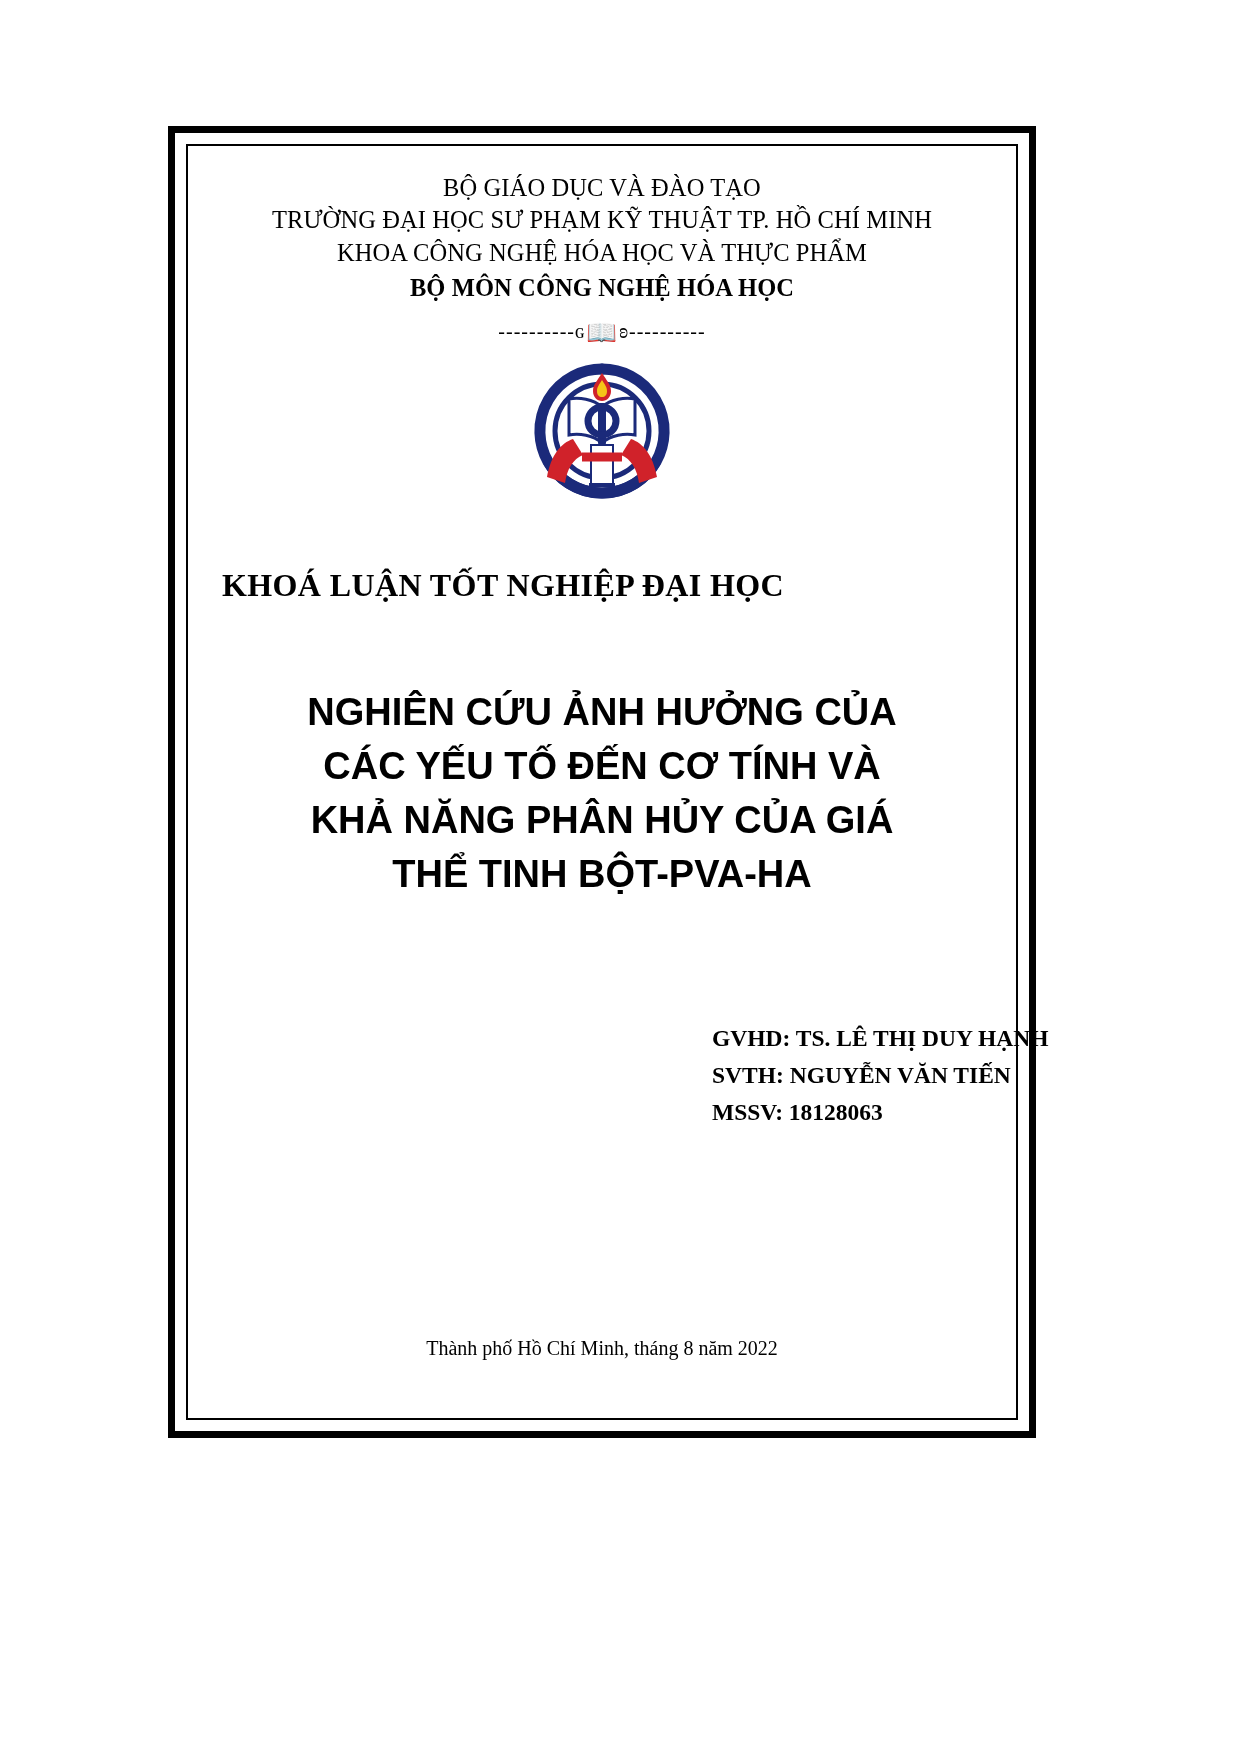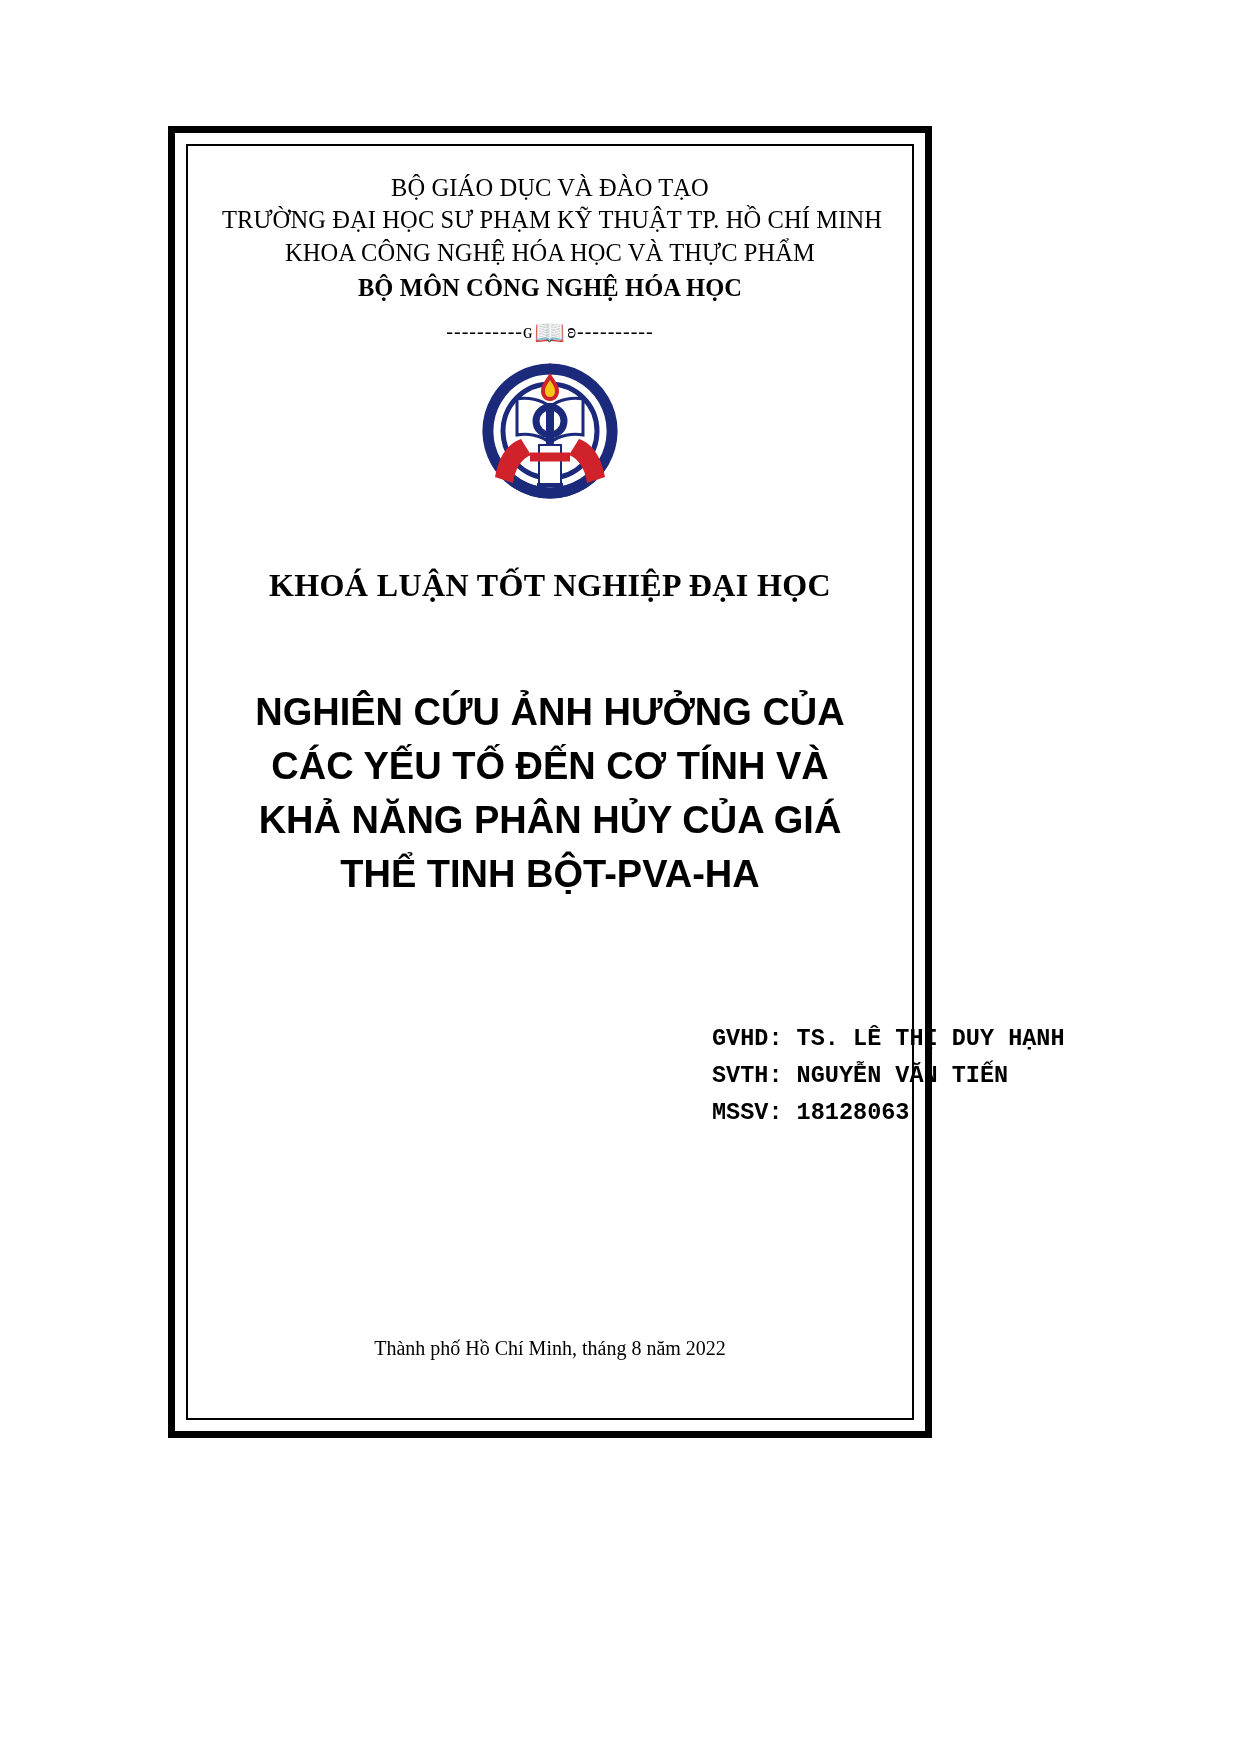--- a/index.html
+++ b/index.html
@@ -14,21 +14,21 @@
     color: #000000;
     position: relative;
     overflow: hidden;
   }
 
   
   .page-frame {
     position: absolute;
     left: 168px;
     top: 126px;
-    width: 764px;
+    width: 868px;
     height: 1312px;
     border: 7px solid #000000;
     box-sizing: border-box;
     background: #ffffff;
   }
   .page-frame-inner {
     position: absolute;
     left: 11px;
     top: 11px;
     right: 11px;
@@ -84,21 +84,20 @@
     margin-top: 14px;
   }
   .logo {
     display: inline-block;
     width: 150px;
     height: 150px;
   }
 
   
   .thesis-type {
-    text-align: center;
     font-weight: bold;
     font-size: 32px;
     letter-spacing: 0.4px;
     margin-top: 54px;
     white-space: nowrap;
   }
   .main-title {
     text-align: center;
     font-weight: bold;
     font-size: 38px;
@@ -111,21 +110,20 @@
     white-space: nowrap;
   }
 
   
   .advisor {
     margin-top: 118px;
     padding-left: 490px;
     font-weight: bold;
     font-size: 23.5px;
     line-height: 1.58;
-    font-family: Liberation Mono, monospace;
   }
   .advisor .row {
     white-space: nowrap;
   }
 
   
   .footer {
     position: absolute;
     left: 0;
     right: 0;

